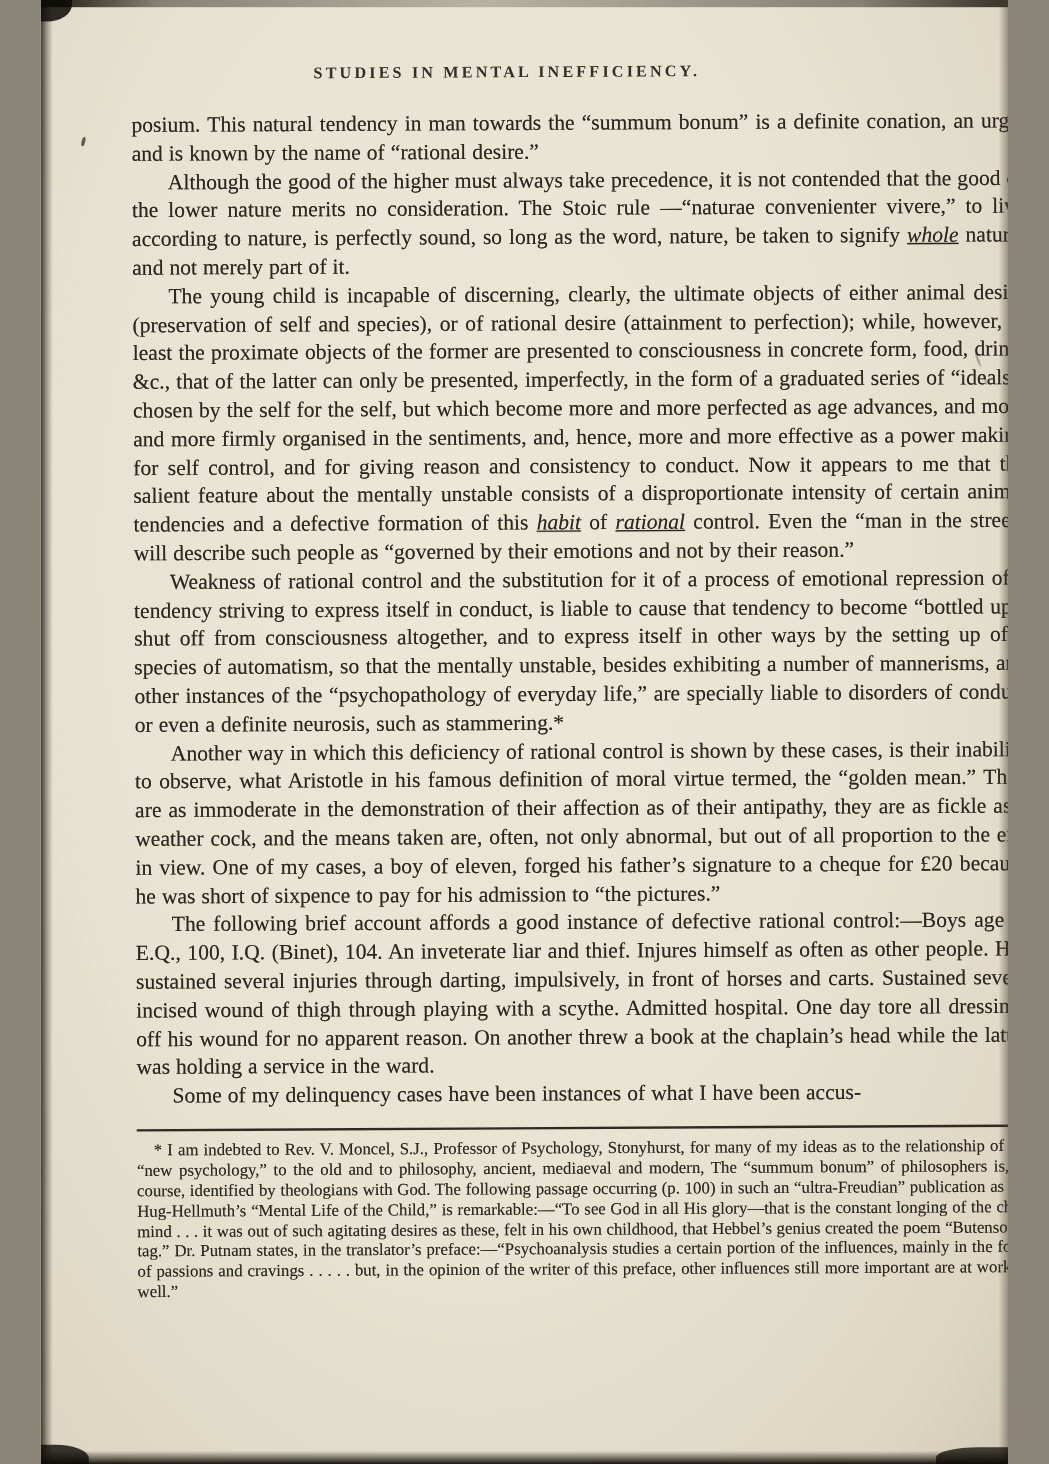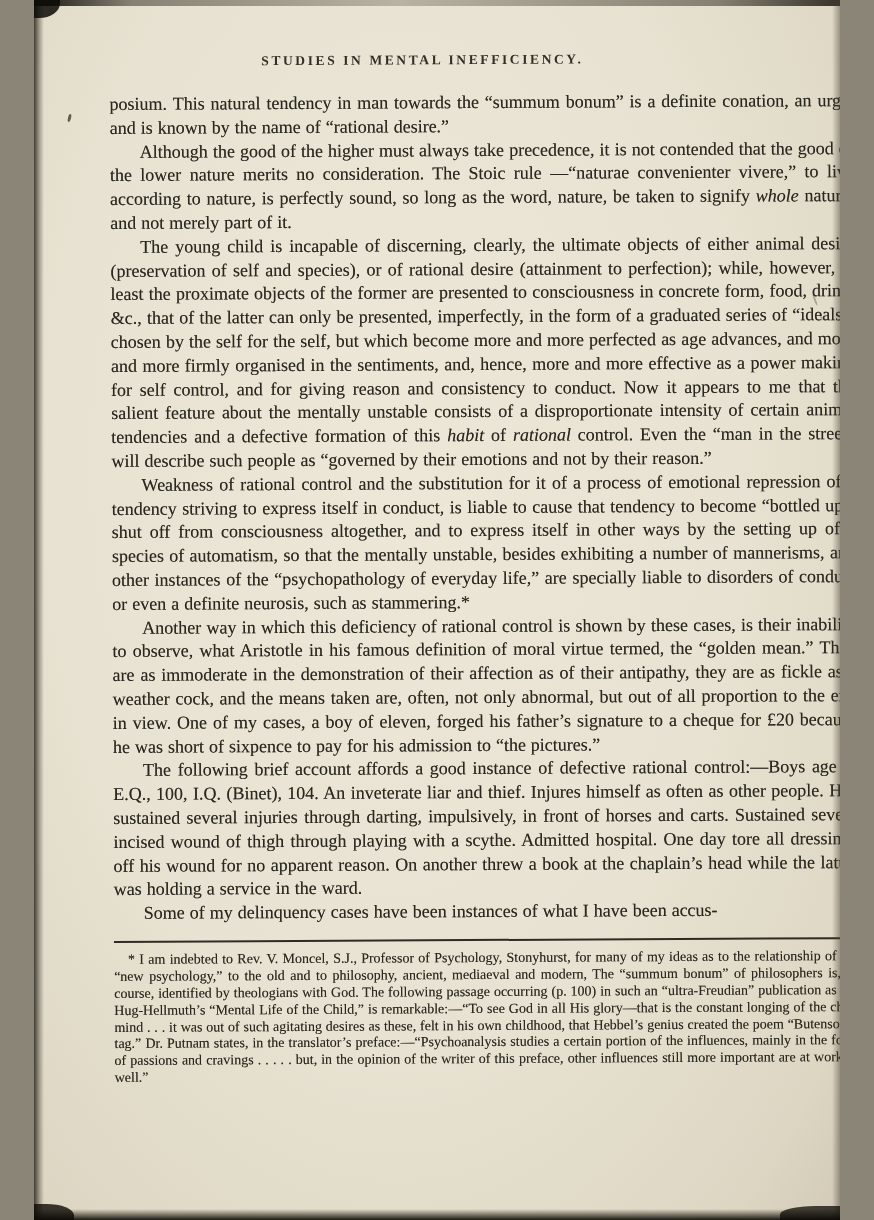--- a/index.html
+++ b/index.html
@@ -46,21 +46,21 @@
   }
   .body-text{
     margin-top:13px;
     font-size:18px;line-height:23.8px;
     text-align:justify;
     word-spacing:.5px;
     text-shadow:0 0 .4px rgba(45,40,28,.55);
   }
   .body-text p{margin:0;}
   .body-text p.indent{text-indent:30px;}
-  .it{font-style:italic;}
+  .it{font-style:italic;text-decoration:underline;}
   .footnote-divider{
     margin:15px 18px 9px 0;
     border:none;border-top:2.5px solid #2f2b22;
     width:730px;
   }
   .footnote{
     font-size:14px;line-height:16.9px;
     text-align:justify;
     text-indent:14px;
     text-shadow:0 0 .3px rgba(45,40,28,.5);

